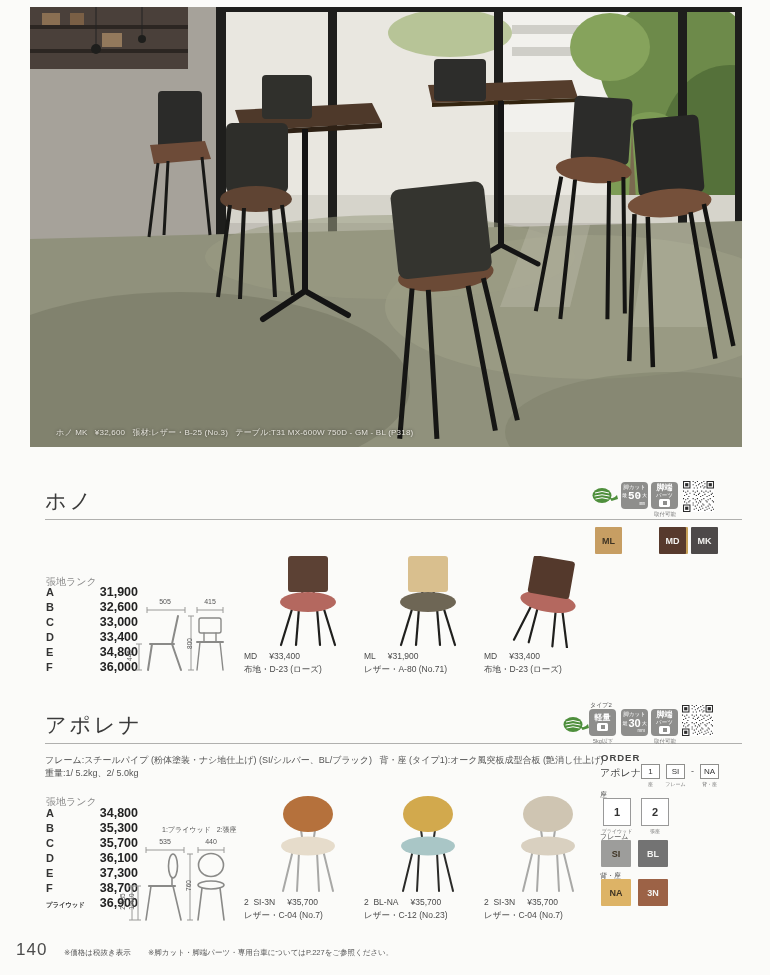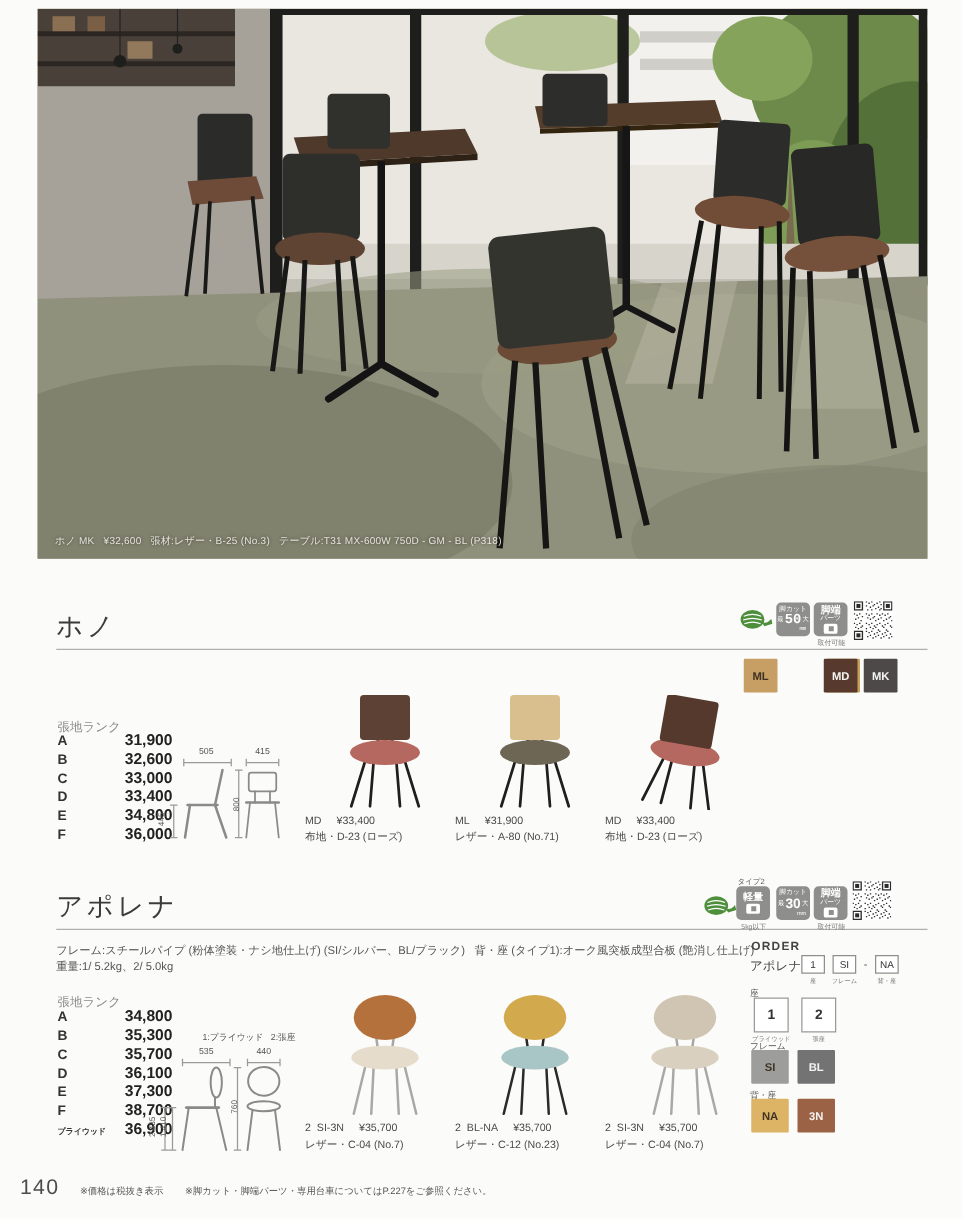--- a/index.html
+++ b/index.html
@@ -3,21 +3,21 @@
 <meta charset="utf-8">
 <style>
   html,body{margin:0;padding:0;background:#ffffff;}
   #page{position:relative;width:770px;height:975px;background:#fbfbf9;overflow:hidden;
         font-family:"Liberation Sans","DejaVu Sans",sans-serif;color:#3c3c3c;}
   .abs{position:absolute;}
   .keep-sp{white-space:pre;}
 
   
   .photo{left:30px;top:7px;width:712px;height:440px;background:#8f907b;overflow:hidden;}
-  .photo-cap{left:14px;bottom:9px;font-size:8px;color:#e6e4dc;letter-spacing:.2px;text-shadow:0 0 3px rgba(0,0,0,.6);}
+  .photo-cap{left:26px;bottom:9px;font-size:8px;color:#e6e4dc;letter-spacing:.2px;text-shadow:0 0 3px rgba(0,0,0,.6);}
 
   
   .sec-title{width:697px;height:41px;border-bottom:1px solid #b0b0ae;}
   .title-en{position:absolute;left:52px;top:-8px;font-size:44px;font-weight:bold;color:#e8e8e6;letter-spacing:5px;}
   .title-jp{position:absolute;left:0;top:9px;font-size:21px;color:#3b3b3b;letter-spacing:3px;}
 
   .spec{font-size:9px;color:#555;line-height:1.45;}
 
   
   .badge{width:27px;height:27px;background:#8e8e8c;border-radius:4px;color:#fff;

